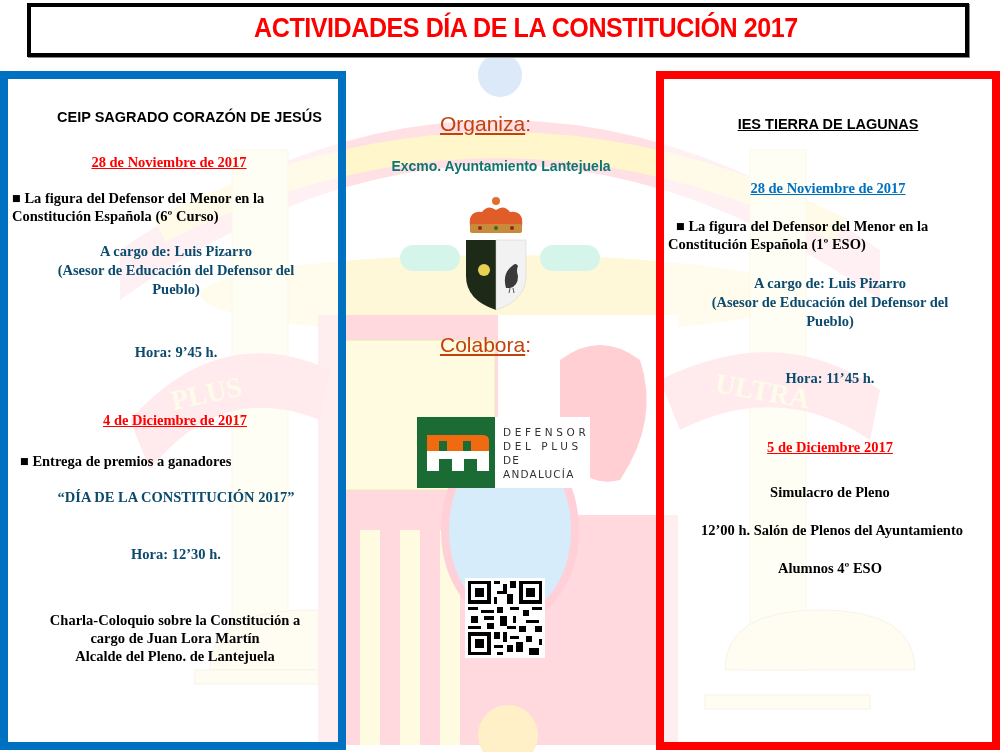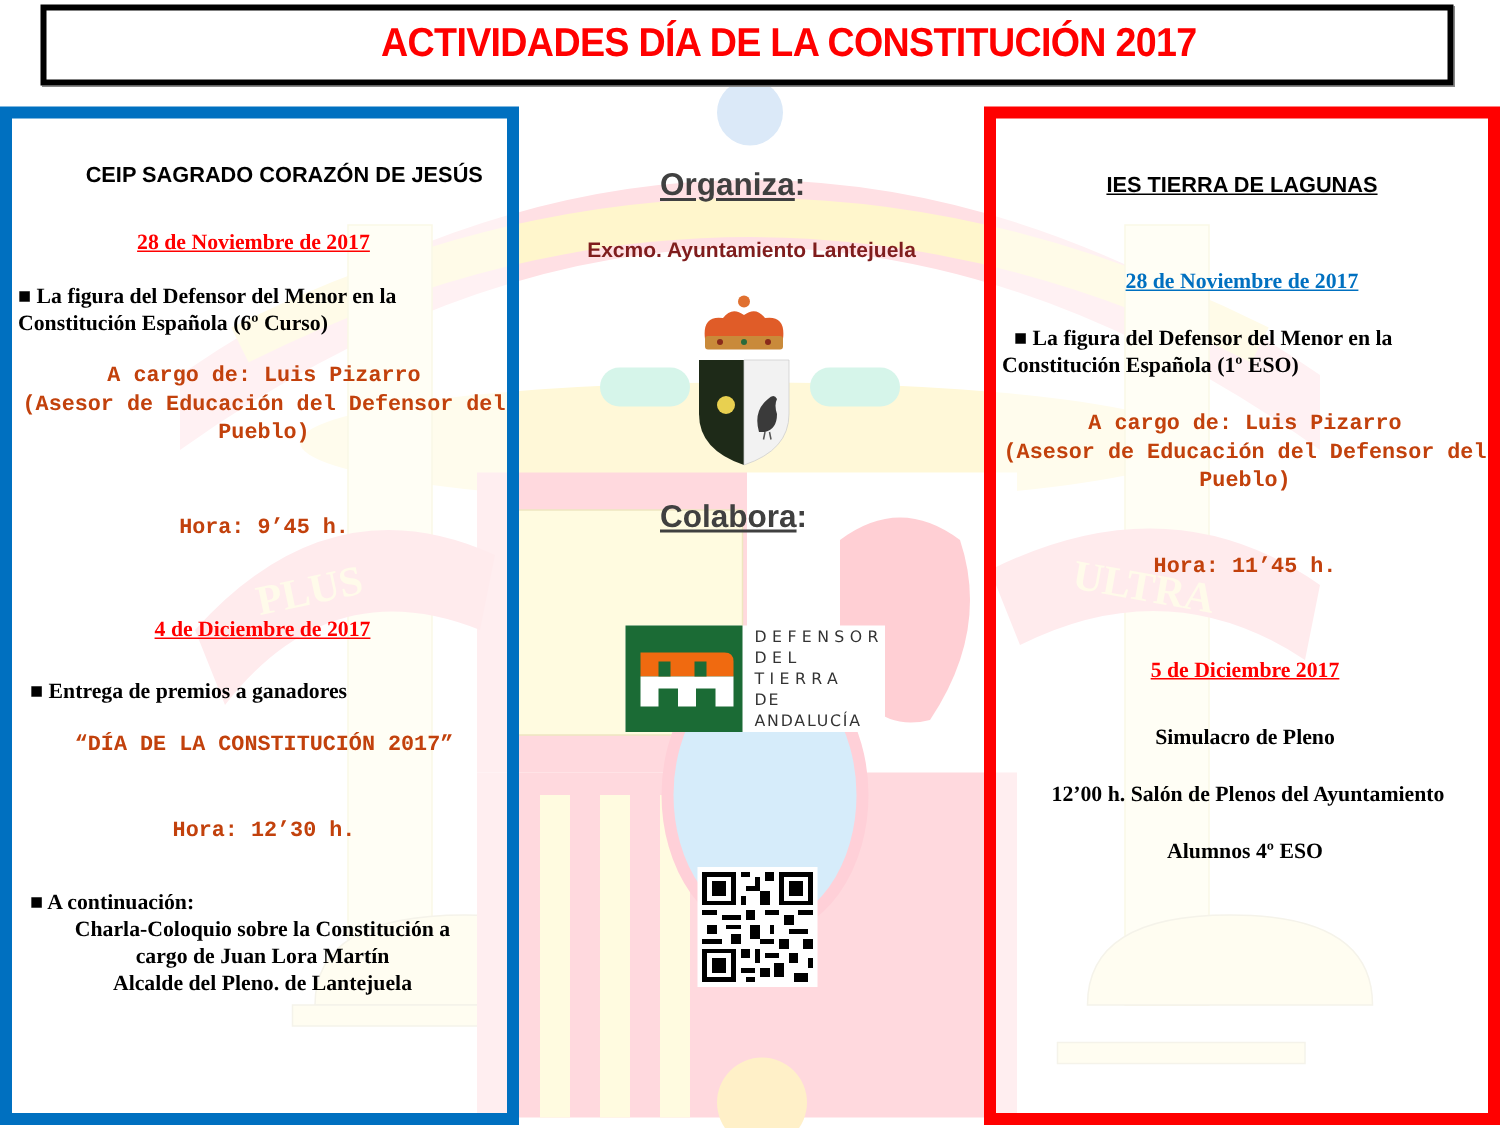--- a/index.html
+++ b/index.html
@@ -38,32 +38,32 @@
     font-family:"Liberation Sans", sans-serif; font-weight:bold;
     font-size:14.5px; color:#000;
   }
   .school.u { text-decoration:underline; }
   .date {
     font-weight:bold; font-size:14.5px; text-decoration:underline;
   }
   .date.red { color:#ff0000; }
   .date.blue { color:#0070c0; }
   .black-b { font-weight:bold; font-size:14.5px; color:#000; line-height:18px; }
-  .olive { font-weight:bold; font-size:14.5px; color:#c2410c; line-height:19px;font-family:Liberation Mono, monospace; }
+  .olive { font-weight:bold; font-size:14.5px; color:#0c4a6e; line-height:19px; }
   .left-al { text-align:left; }
 
   
   .center-label {
     position:absolute; z-index:2; font-family:"Liberation Sans", sans-serif;
-    font-weight:bold; font-size:21px; color:#404040;
+    font-weight:normal; font-size:21px; color:#c2410c;
   }
   .center-label .u { text-decoration:underline; }
   .center-sub {
     position:absolute; z-index:2; left:346px; width:310px; text-align:center;
-    font-family:"Liberation Sans", sans-serif; font-weight:bold; font-size:14px; color:#7f1d1d;
+    font-family:"Liberation Sans", sans-serif; font-weight:bold; font-size:14px; color:#0f766e;
   }
   .emblem { position:absolute; z-index:2; }
   .defensor {
     position:absolute; left:417px; top:417px; width:173px; height:71px; z-index:2;
     background:#fff; display:flex;
   }
   .defensor .mark {
     width:78px; height:71px; background:#1b6b35; position:relative;
   }
   .defensor .words {
@@ -137,21 +137,20 @@
     <div>Pueblo)</div>
   </div>
   <div class="abs olive" style="top:238px; left:6px;margin-top:26px;">Hora: 9’45 h.</div>
 
   <div class="abs date red" style="top:333px; left:4px;">4 de Diciembre de 2017</div>
   <div class="abs black-b left-al" style="top:373px; left:12px;">■ Entrega de premios a ganadores</div>
   <div class="abs olive" style="top:409px; left:6px;">
     <div>“DÍA DE LA CONSTITUCIÓN 2017”</div>
   </div>
   <div class="abs olive" style="top:466px; left:6px;">Hora: 12’30 h.</div>
-  <div class="abs black-b left-al" style="top:514px; left:12px;">■ A continuación:</div>
   <div class="abs black-b" style="top:532px; left:4px;">
     <div>Charla-Coloquio sobre la Constitución a</div>
     <div>cargo de Juan Lora Martín</div>
     <div>Alcalde del Pleno. de  Lantejuela</div>
   </div>
 </div>
 
 <div class="center-label" style="left:440px; top:112px;">
   <span class="u">Organiza</span><span>:</span>
 </div>
@@ -185,21 +184,21 @@
   <div class="mark">
     <svg viewBox="0 0 78 71" width="78" height="71" xmlns="http://www.w3.org/2000/svg">
       <path d="M10 18 H66 Q72 18 72 24 V34 H10 Z" fill="#f06a10"></path>
       <path d="M10 34 H72 V54 H60 V42 H47 V54 H35 V42 H22 V54 H10 Z" fill="#ffffff"></path>
       <rect x="22" y="24" width="8" height="10" fill="#1b6b35"></rect>
       <rect x="46" y="24" width="8" height="10" fill="#1b6b35"></rect>
     </svg>
   </div>
   <div class="words">
     <div>DEFENSOR</div>
-    <div>DEL TIERRA</div>
+    <div>DEL PLUS</div>
     <div style="letter-spacing:1.2px;">DE ANDALUCÍA</div>
   </div>
 </div>
 
 <div class="qr">
   <svg viewBox="0 0 25 25" width="80" height="80" shape-rendering="crispEdges" xmlns="http://www.w3.org/2000/svg">
     <rect x="1" y="1" width="7" height="7" fill="#000"></rect>
       <rect x="2" y="2" width="5" height="5" fill="#fff"></rect>
       <rect x="3" y="3" width="3" height="3" fill="#000"></rect>
     <rect x="17" y="1" width="7" height="7" fill="#000"></rect>

